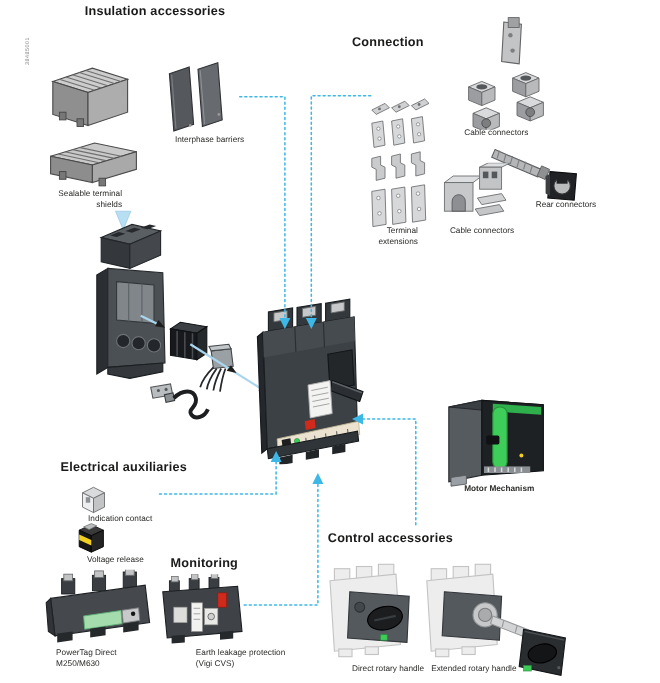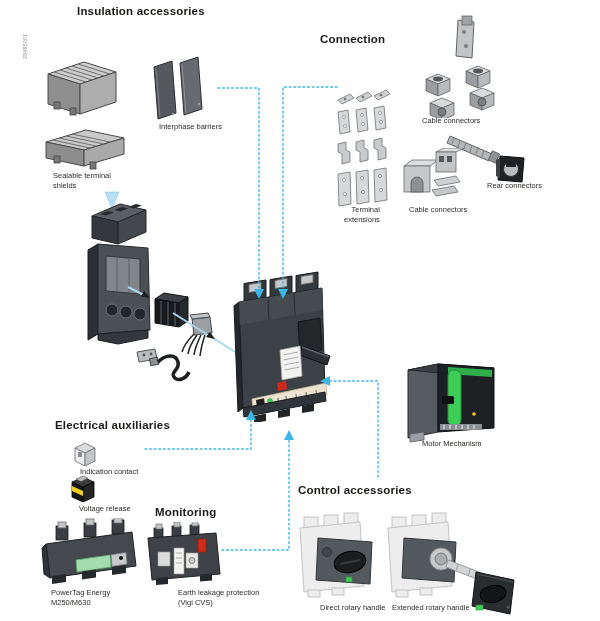--- a/index.html
+++ b/index.html
@@ -25,35 +25,35 @@
 <div id="page">
 
   <div id="doc-code">38485001</div>
 
   <div class="h" style="left:50px;top:5px;margin-left:27px;">Insulation accessories</div>
   <div class="h" style="left:320px;top:33px;">Connection</div>
   <div class="h" style="left:55px;top:419px;">Electrical auxiliaries</div>
   <div class="h" style="left:155px;top:506px;">Monitoring</div>
   <div class="h" style="left:298px;top:484px;">Control accessories</div>
 
-  <div class="lbl" style="left:53px;top:171px;">Sealable terminal
+  <div class="lbl" style="left:53px;top:171px;text-align:right;">Sealable terminal
 shields</div>
   <div class="lbl" style="left:159px;top:122px;">Interphase barriers</div>
   <div class="lbl" style="left:422px;top:116px;">Cable connectors</div>
   <div class="lbl" style="left:487px;top:181px;">Rear connectors</div>
   <div class="lbl" style="left:409px;top:205px;">Cable connectors</div>
   <div class="lbl" style="left:344px;top:205px;text-align:right;">Terminal
 extensions</div>
   <div class="lbl" style="left:80px;top:467px;">Indication contact</div>
   <div class="lbl" style="left:79px;top:504px;">Voltage release</div>
-  <div class="lbl" style="left:51px;top:588px;">PowerTag Energy
+  <div class="lbl" style="left:51px;top:588px;">PowerTag Direct
 M250/M630</div>
   <div class="lbl" style="left:150px;top:588px;margin-left:28px;">Earth leakage protection
 (Vigi CVS)</div>
-  <div class="lbl" style="left:422px;top:439px;">Motor Mechanism</div>
+  <div class="lbl" style="left:422px;top:439px;font-weight:bold;">Motor Mechanism</div>
   <div class="lbl" style="left:304px;top:603px;padding-left:16px;">Direct rotary handle</div>
   <div class="lbl" style="left:392px;top:603px;">Extended rotary handle</div>
 
   <svg class="ill" style="left:46px;top:58px;" width="72" height="60" viewBox="0 0 72 60">
     <polygon points="2,16 38,4 70,14 34,26" fill="#cdcdcd" stroke="#4a4a4a" stroke-width="1"></polygon>
     <polygon points="2,16 34,26 34,56 2,46" fill="#8f8f8f" stroke="#4a4a4a" stroke-width="1"></polygon>
     <polygon points="34,26 70,14 70,44 34,56" fill="#adadad" stroke="#4a4a4a" stroke-width="1"></polygon>
     <g stroke="#6e6e6e" stroke-width="1">
       <line x1="14" y1="12" x2="46" y2="22"></line>
         <line x1="26" y1="8" x2="58" y2="18"></line>

